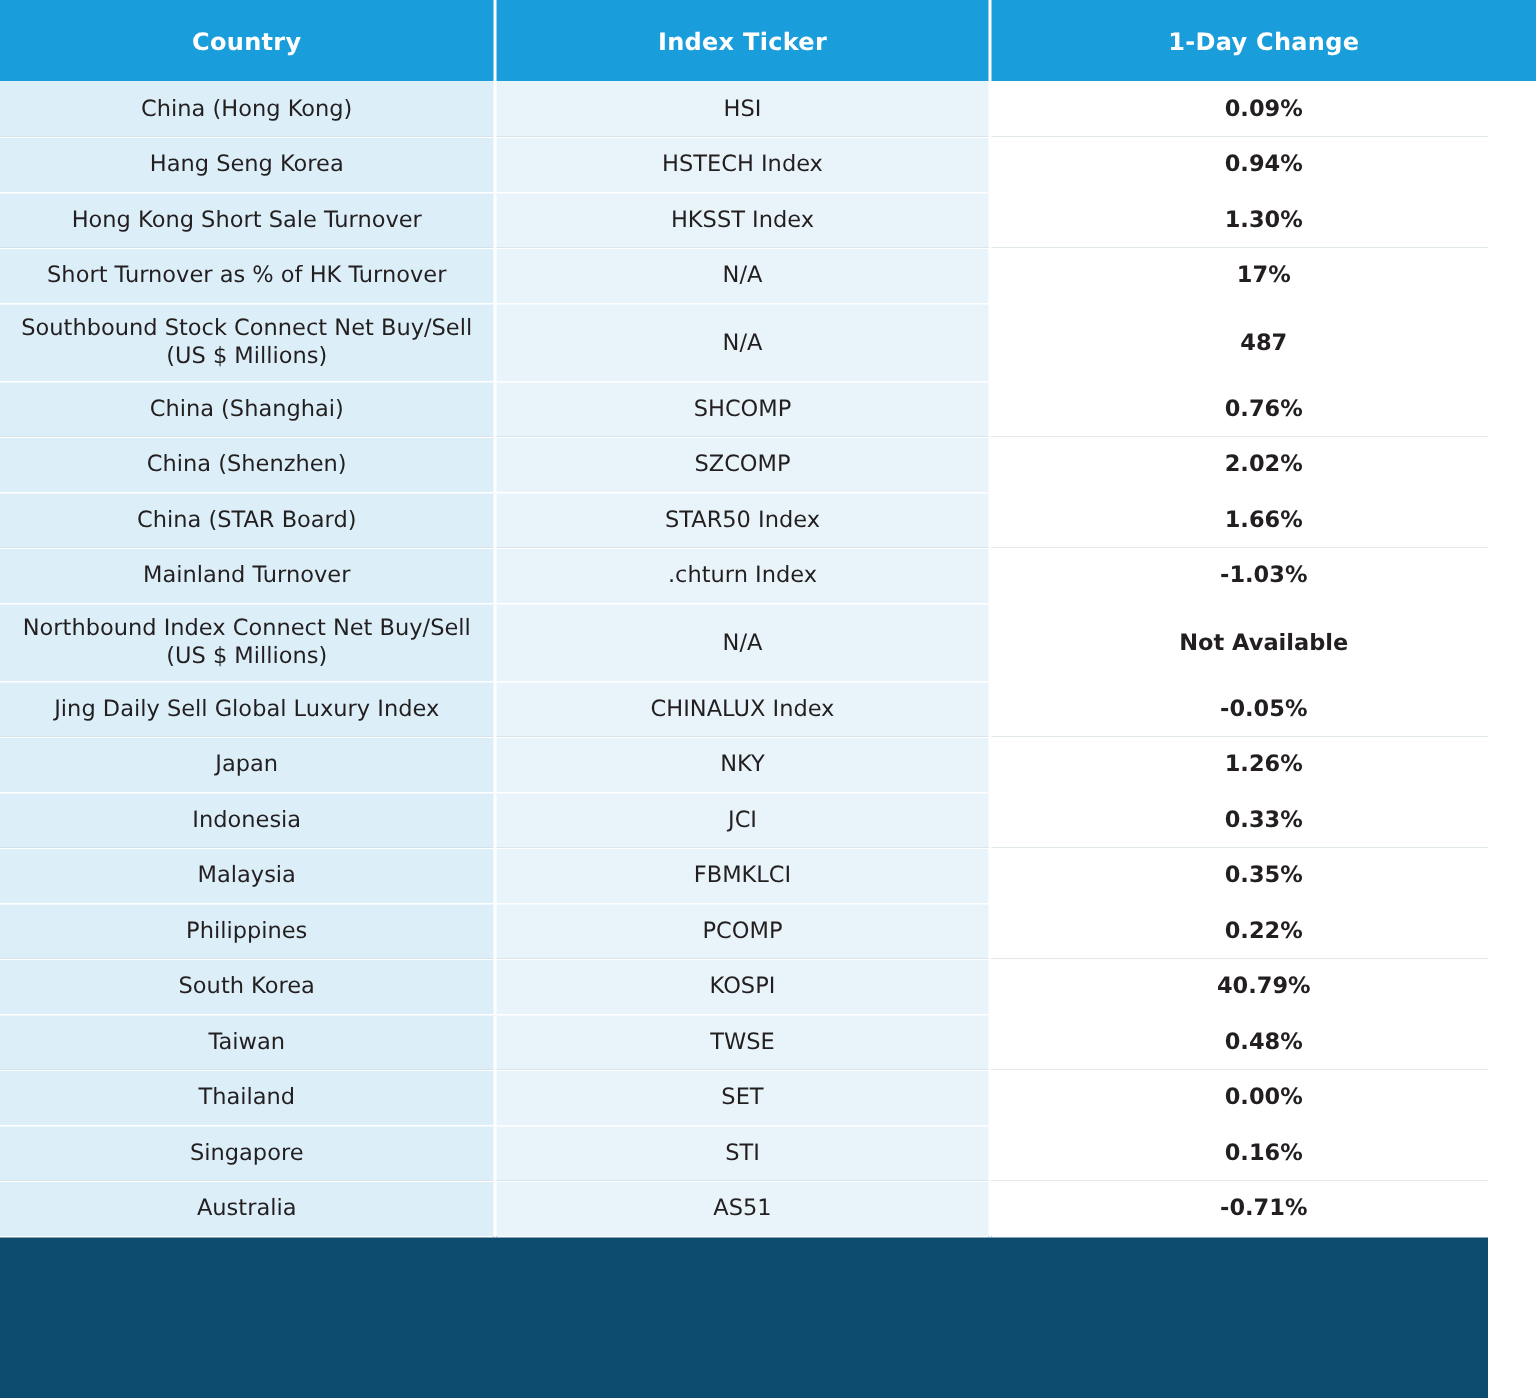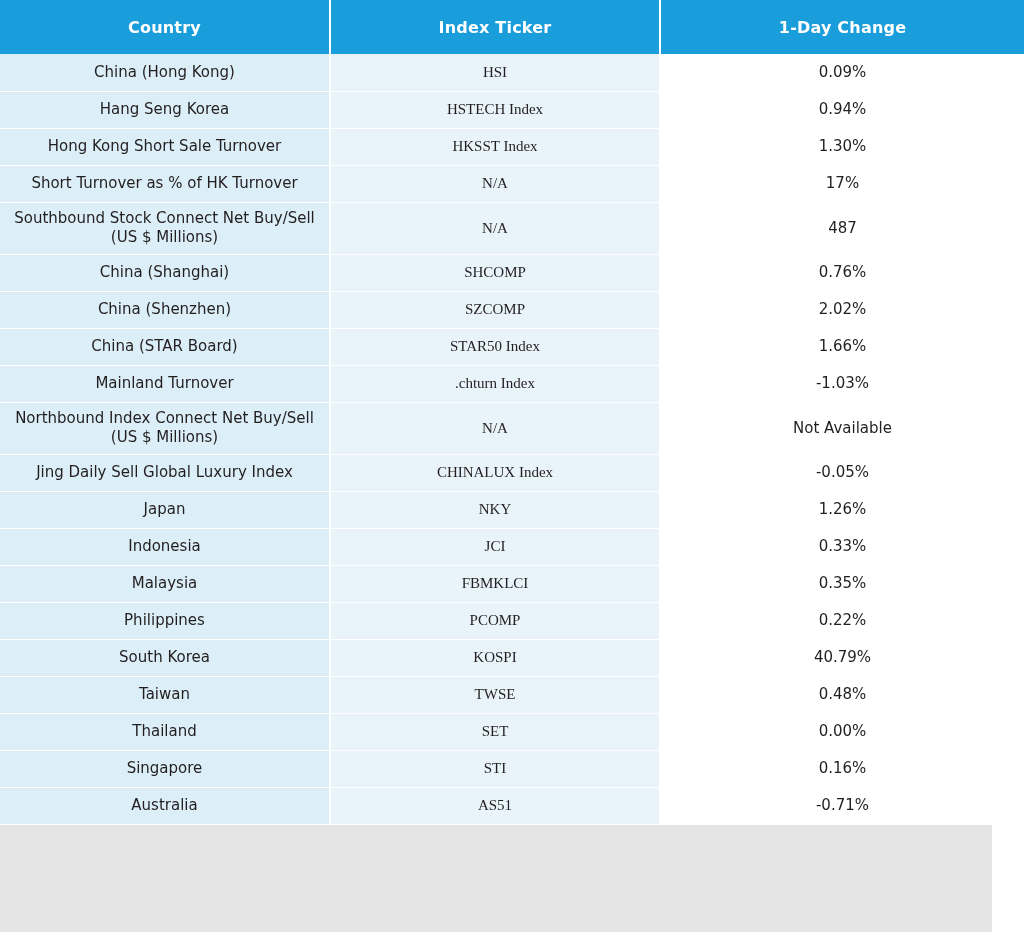--- a/index.html
+++ b/index.html
@@ -9,21 +9,21 @@
   }
   body {
     width: 1024px;
     height: 932px;
     font-family: "DejaVu Sans", "Liberation Sans", sans-serif;
     overflow: hidden;
   }
   .sheet {
     width: 992px;
     height: 932px;
-    background: #e5e5e5;
+    background: #0c4a6e;
     box-sizing: border-box;
   }
   table.market-table {
     border-collapse: collapse;
     width: 1024px;
     table-layout: fixed;
   }
   table.market-table col.col-country { width: 330px; }
   table.market-table col.col-ticker  { width: 330px; }
   table.market-table col.col-change  { width: 364px; }
@@ -49,22 +49,22 @@
     height: 37px;
     padding: 2px 8px;
     border-bottom: 1px solid #ffffff;
     border-right: 2px solid #ffffff;
     line-height: 1.25;
     box-sizing: border-box;
   }
   tbody td:last-child { border-right: none; }
 
   tbody td.c-country { background: #dceef7; }
-  tbody td.c-ticker  { background: #e9f4fa; font-family: Liberation Serif, serif; }
-  tbody td.c-change  { background: #ffffff; }
+  tbody td.c-ticker  { background: #e9f4fa; }
+  tbody td.c-change  { background: #ffffff; font-weight: bold; }
 
   tbody tr.tall td { height: 52px; }
 </style>
 </head>
 <body>
 
 <div class="sheet">
   <table class="market-table">
     <colgroup>
       <col class="col-country">

